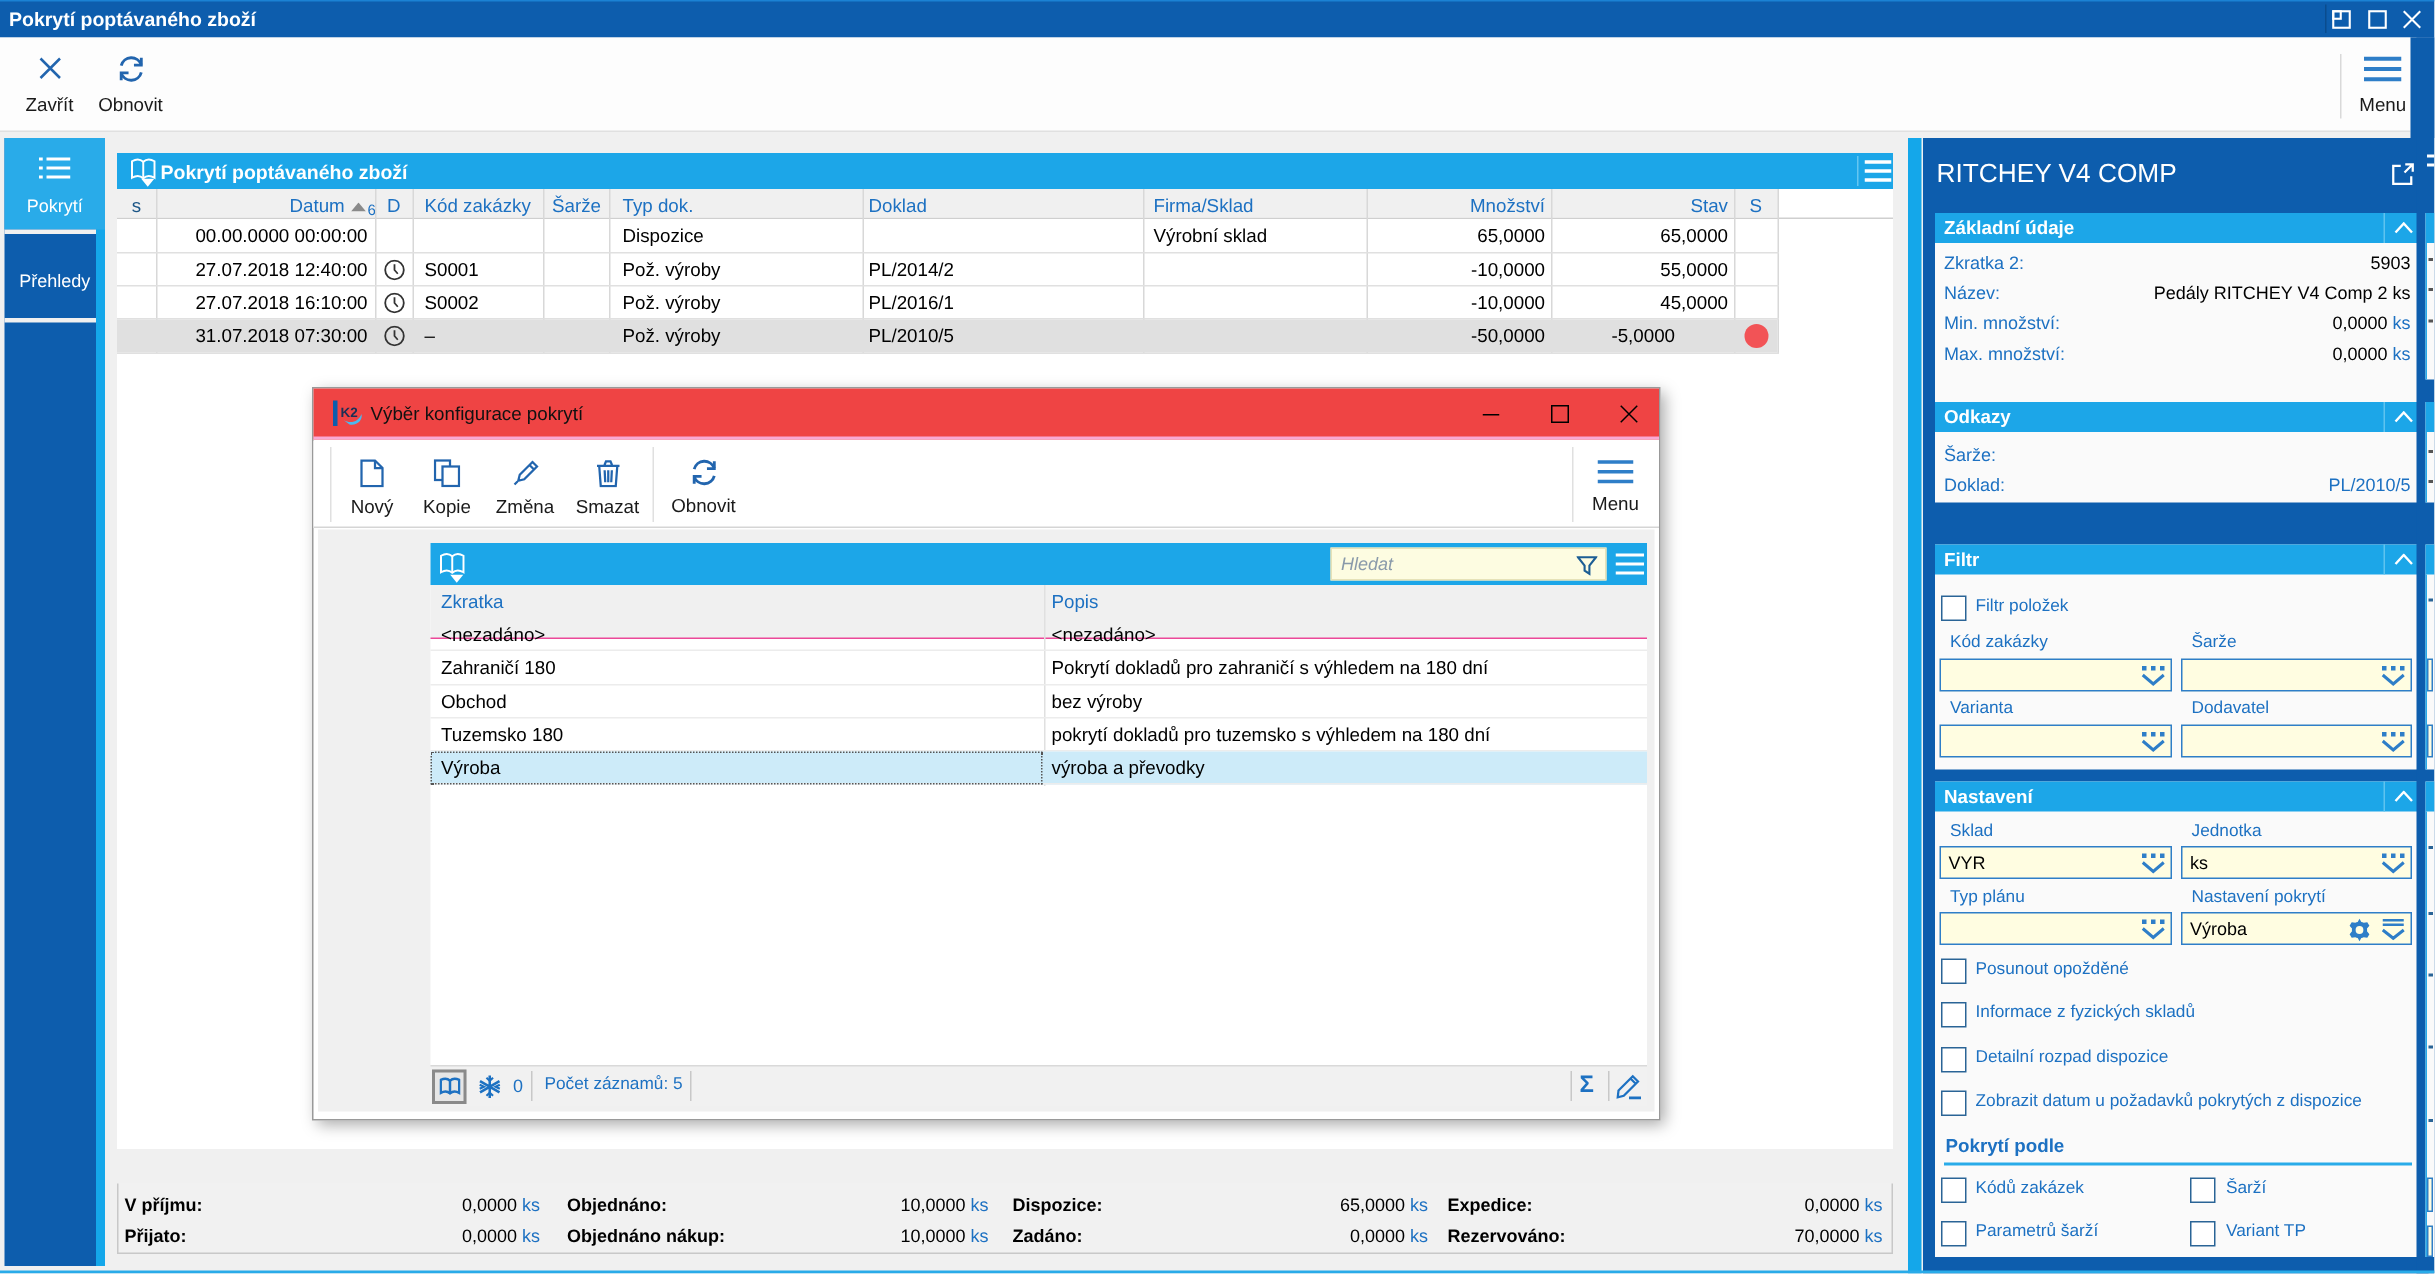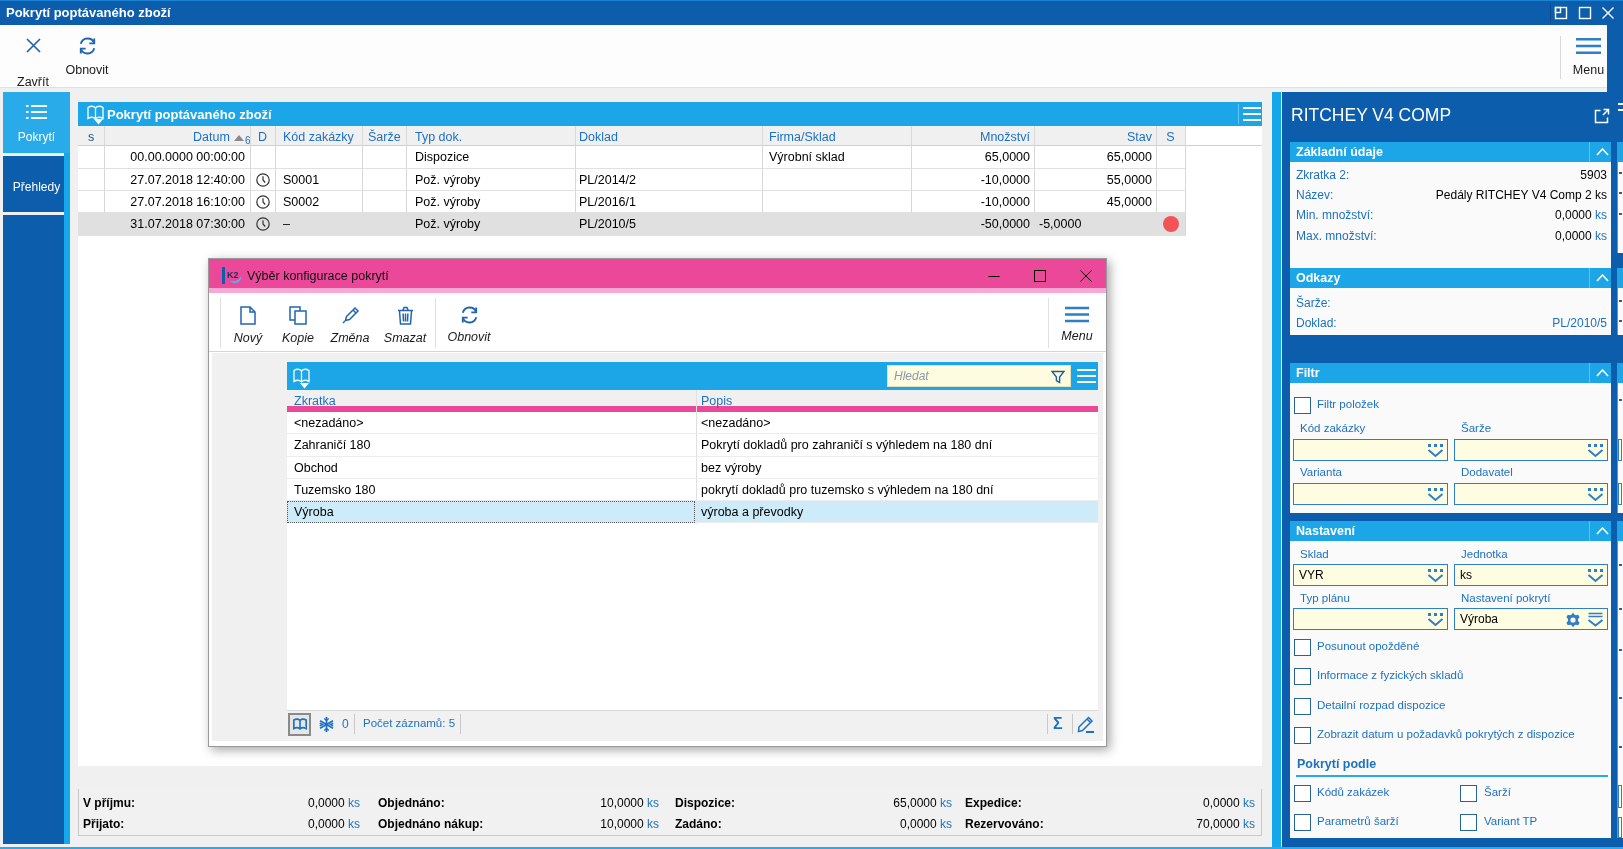--- a/index.html
+++ b/index.html
@@ -58,21 +58,21 @@
 .ibox .tx { position:absolute; left:5px; top:3px; font-size:12px; }
 .cico { position:absolute; right:3px; top:3px; }
 .cb { position:absolute; width:17px; height:17px; background:#fff; border:1px solid #2a6496; }
 .cblabel { position:absolute; color:#1d71c2; white-space:nowrap; font-size:11.5px; }
 .flabel { position:absolute; color:#1d71c2; white-space:nowrap; font-size:11.5px; }
 
 
 
 .dbtn { position:absolute; top:12px; text-align:center; font-size:12.5px; color:#1a1a1a; }
 .dbtn .ic { margin:0 auto; }
-.dbtn .lab { margin-top:6px;font-style:italic; }
+.dbtn .lab { margin-top:6px; }
 .drow { position:absolute; left:0; width:811px; height:22.3px; border-bottom:1px solid #ececec; }
 .drow .c1 { position:absolute; left:7px; top:4px; white-space:nowrap; }
 .drow .c2 { position:absolute; left:414px; top:4px; white-space:nowrap; }
 #dialog { left:208px; top:258px; width:899px; height:489px; background:#fff; border:1px solid #999; box-shadow:3px 3px 10px rgba(0,0,0,0.35); }
 </style>
 </head>
 <body>
 
 <div id="titlebar" class="abs">
   <div class="abs" style="left:0;top:0;width:1623px;height:1px;background:#1b82d4"></div>
@@ -88,21 +88,21 @@
   <svg class="abs" style="left:1601px;top:6px" width="14" height="14" viewBox="0 0 14 14" stroke="#fff" stroke-width="1.4">
     <path d="M1.5 1.5 L12.5 12.5 M12.5 1.5 L1.5 12.5"></path>
   </svg>
 </div>
 
 <div id="toolbar" class="abs">
   <div class="tbtn" style="left:10px;top:12px;width:46px">
     <svg class="ic" width="17" height="17" viewBox="0 0 17 17" stroke="#2265ae" stroke-width="1.7">
         <path d="M2 2 L15 15 M15 2 L2 15"></path>
       </svg>
-    <div style="margin-top:21px">Zavřít</div>
+    <div style="margin-top:9px">Zavřít</div>
   </div>
   <div class="tbtn" style="left:58px;top:12px;width:58px">
     <svg class="ic" width="19" height="18" viewBox="0 0 19 18" fill="none" stroke="#2265ae" stroke-width="1.9">
       <path d="M2.8 6.8 A 7 7 0 0 1 16.2 6.2"></path>
         <path d="M16.2 11.2 A 7 7 0 0 1 2.8 11.8"></path>
       <path d="M16.2 1.5 V6.4 H11.3"></path>
         <path d="M2.8 16.5 V11.6 H7.7"></path>
     </svg>
     <div style="margin-top:8px">Obnovit</div>
   </div>
@@ -214,21 +214,21 @@
   <div class="row" style="top:111px;background:#e0e0e0;width:1107px">
     <div class="cell" style="left:27px;width:140px;text-align:right">31.07.2018 07:30:00</div>
     <svg class="abs clock" style="left:178px;top:4px" width="14" height="14" viewBox="0 0 14 14" fill="none" stroke="#333" stroke-width="1.2">
         <circle cx="7" cy="7" r="6.2"></circle>
         <path d="M7 3.2 V7 L9.2 9.5"></path>
       </svg>
     <div class="cell" style="left:205px">–</div>
     <div class="cell" style="left:337px">Pož. výroby</div>
     <div class="cell" style="left:501px">PL/2010/5</div>
     <div class="cell" style="left:832px;width:120px;text-align:right">-50,0000</div>
-    <div class="cell" style="left:961px;width:113px;text-align:left">-5,0000</div>
+    <div class="cell" style="left:961px;width:113px;text-align:center">-5,0000</div>
     <div class="abs" style="left:1085px;top:3px;width:16px;height:16px;border-radius:50%;background:#f25356"></div>
   </div>
   <div class="hline" style="top:133px"></div>
 </div>
 
 <div id="souhrn" class="abs">
   <div class="body"></div>
   <div class="sl" style="left:5px;top:29px">V příjmu:</div>
   <div class="sv" style="left:100px;top:29px;width:182px">0,0000 <span class="ks">ks</span></div>
   <div class="sl" style="left:300px;top:29px">Objednáno:</div>
@@ -452,21 +452,21 @@
     <div class="abs" style="left:1px;top:296px;width:4px;height:21px;background:#fffde1;border:1px solid #2e7ec8;box-sizing:border-box"></div>
   </div>
   <div class="abs" style="left:7px;top:78px;width:5px;height:2px;background:#fff"></div>
   <div class="abs" style="left:7px;top:84px;width:5px;height:2px;background:#fff"></div>
 </div>
 
 <div class="abs" style="left:0;top:847px;width:1623px;height:2px;background:#29abe9"></div>
 
 <div id="dialog" class="abs">
 
-  <div class="abs" style="left:0;top:0;width:897px;height:34px;background:#ec4899;border-bottom:5px solid #f9a8d4">
+  <div class="abs" style="left:0;top:0;width:897px;height:34px;background:#ef4444;border-bottom:2px solid #f9a8d4">
     <div class="abs" style="left:13px;top:8px;width:3px;height:17px;background:#0d5dad"></div>
     <svg class="abs" style="left:17px;top:8px" width="17" height="17" viewBox="0 0 17 17">
       <path d="M3 13 C8 16,13 14,15 9 C16 13,12 17,7 16 Z" fill="#4db8ee"></path>
       <text x="1" y="11" font-size="9" font-weight="bold" fill="#1a2f55" font-family="Liberation Sans">K2</text>
     </svg>
     <div class="abs" style="left:38px;top:10px;font-size:12.5px;color:#111">Výběr konfigurace pokrytí</div>
     <svg class="abs" style="left:779px;top:11px" width="12" height="12" viewBox="0 0 12 12" stroke="#000" stroke-width="1">
         <path d="M0.5 6.5 H11.5"></path>
       </svg>
     <svg class="abs" style="left:825px;top:11px" width="12" height="12" viewBox="0 0 12 12" fill="none" stroke="#000" stroke-width="1">
@@ -541,21 +541,21 @@
     <div class="abs" style="left:600px;top:3px;width:184px;height:22px;background:#fdfce1;border:1px solid #e6e2b8">
       <div class="abs" style="left:6px;top:3px;font-style:italic;color:#8a9aaa;font-size:12px">Hledat</div>
       <svg class="abs" style="right:5px;top:4px" width="14" height="14" viewBox="0 0 14 14" fill="none" stroke="#1d5e94" stroke-width="1.4">
           <path d="M1 1.5 H13 L8.6 7 V12.5 L5.4 10.5 V7 Z"></path>
         </svg>
     </div>
     <svg class="abs" style="left:790px;top:6px" width="19" height="16" viewBox="0 0 19 16" stroke="#fff" stroke-width="2">
         <path d="M0 2 H19 M0 8 H19 M0 14 H19"></path>
       </svg>
 
-    <div class="abs" style="left:0;top:28px;width:811px;height:22px;background:#f0f0f0;border-bottom:6px solid #ec4899">
+    <div class="abs" style="left:0;top:28px;width:811px;height:36px;background:#f0f0f0;border-bottom:1px solid #ec4899">
       <div class="abs bluetxt" style="left:7px;top:4px">Zkratka</div>
       <div class="abs bluetxt" style="left:414px;top:4px">Popis</div>
     </div>
     <div class="abs" style="left:408.5px;top:28px;width:1px;height:134px;background:#e0e0e0"></div>
 
     <div class="drow" style="top:50px">
         <div class="c1">&lt;nezadáno&gt;</div>
         <div class="c2">&lt;nezadáno&gt;</div>
       </div>
     <div class="drow" style="top:72.3px">

